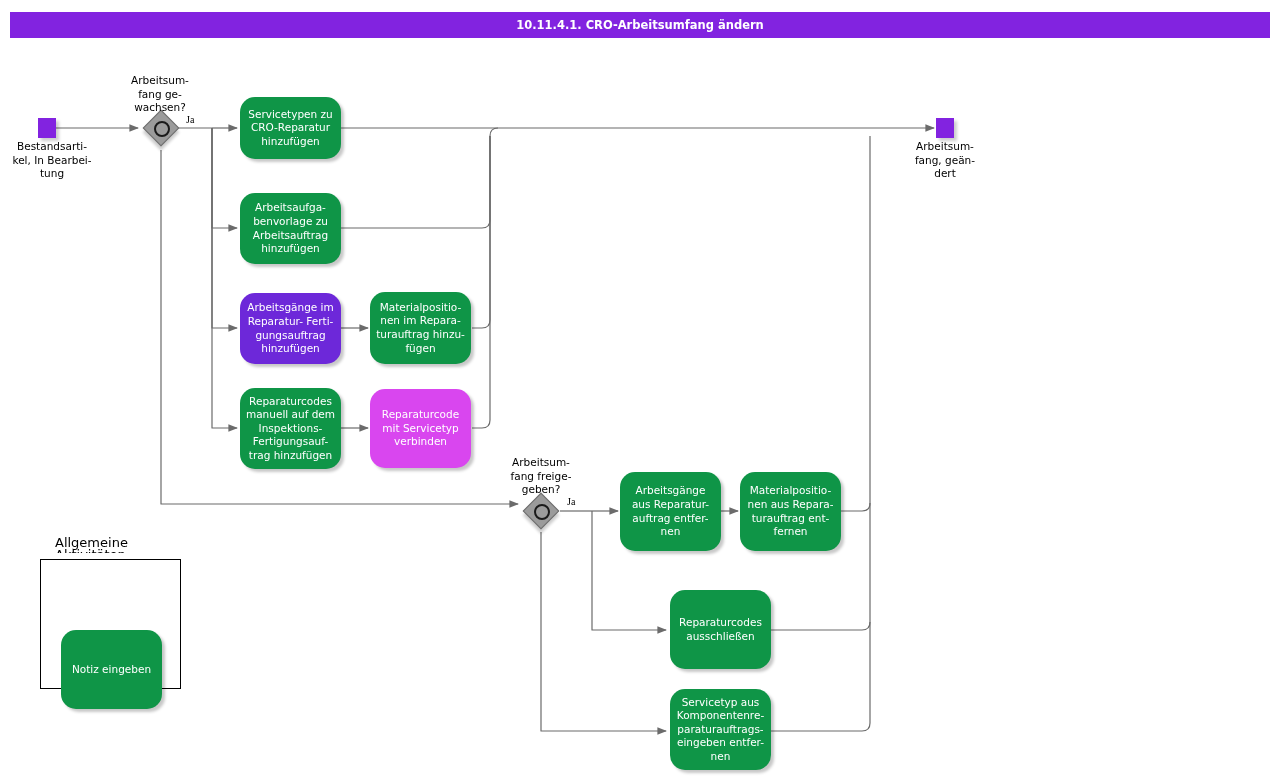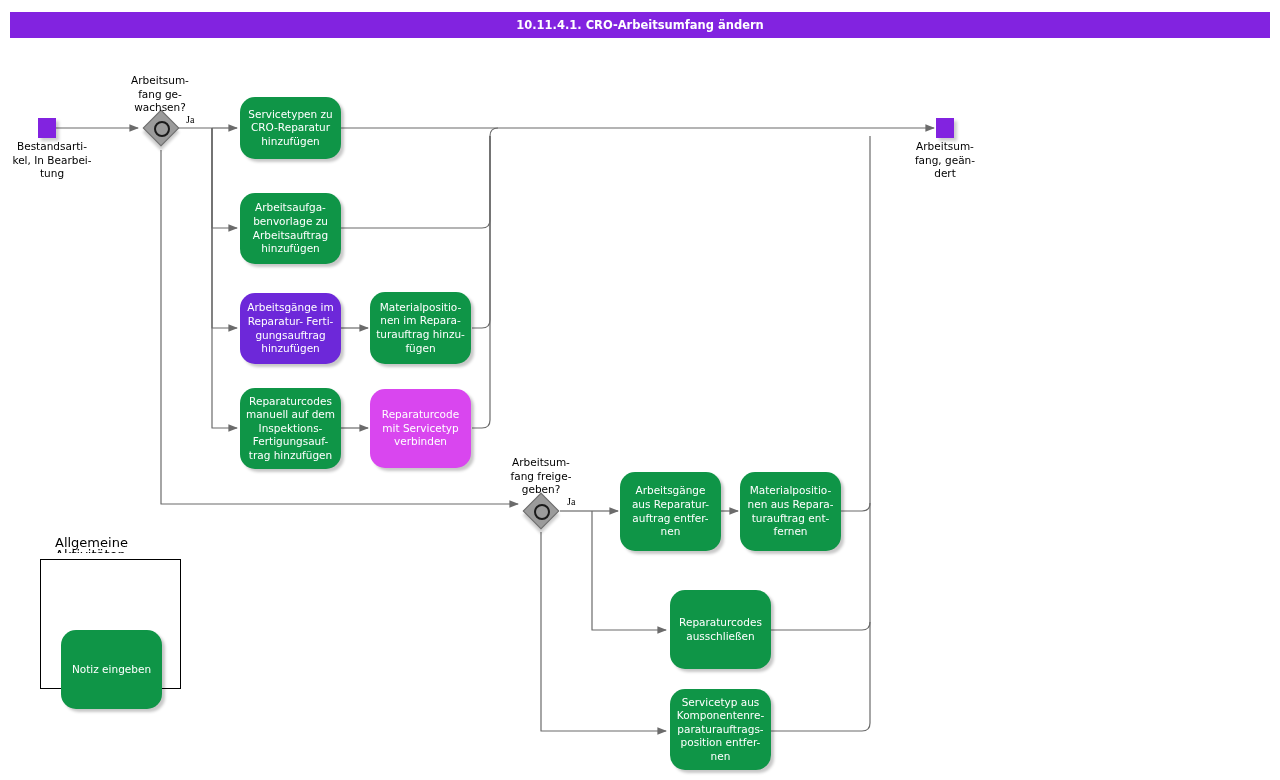--- a/index.html
+++ b/index.html
@@ -216,21 +216,21 @@
 
   <div class="task" style="left: 670px; top: 590px; width: 101px; height: 79px; background: rgb(15, 149, 71);">
     <span>Reparaturcodes
 ausschließen</span>
   </div>
 
   <div class="task" style="left: 670px; top: 689px; width: 101px; height: 81px; background: rgb(15, 149, 71);">
     <span>Servicetyp aus
 Komponentenre-
 paraturauftrags-
-position  entfer-
+eingeben  entfer-
 nen</span>
   </div>
 
   <div class="term" style="left:936px;top:118px;"></div>
   <div class="term-label" style="left:893px;top:140px;width:104px;">Arbeitsum-
 fang, geän-
 dert</div>
 
   <div class="group-label" style="left:55px;top:537px;width:120px;height:16px;">Allgemeine
 Aktivitäten</div>

